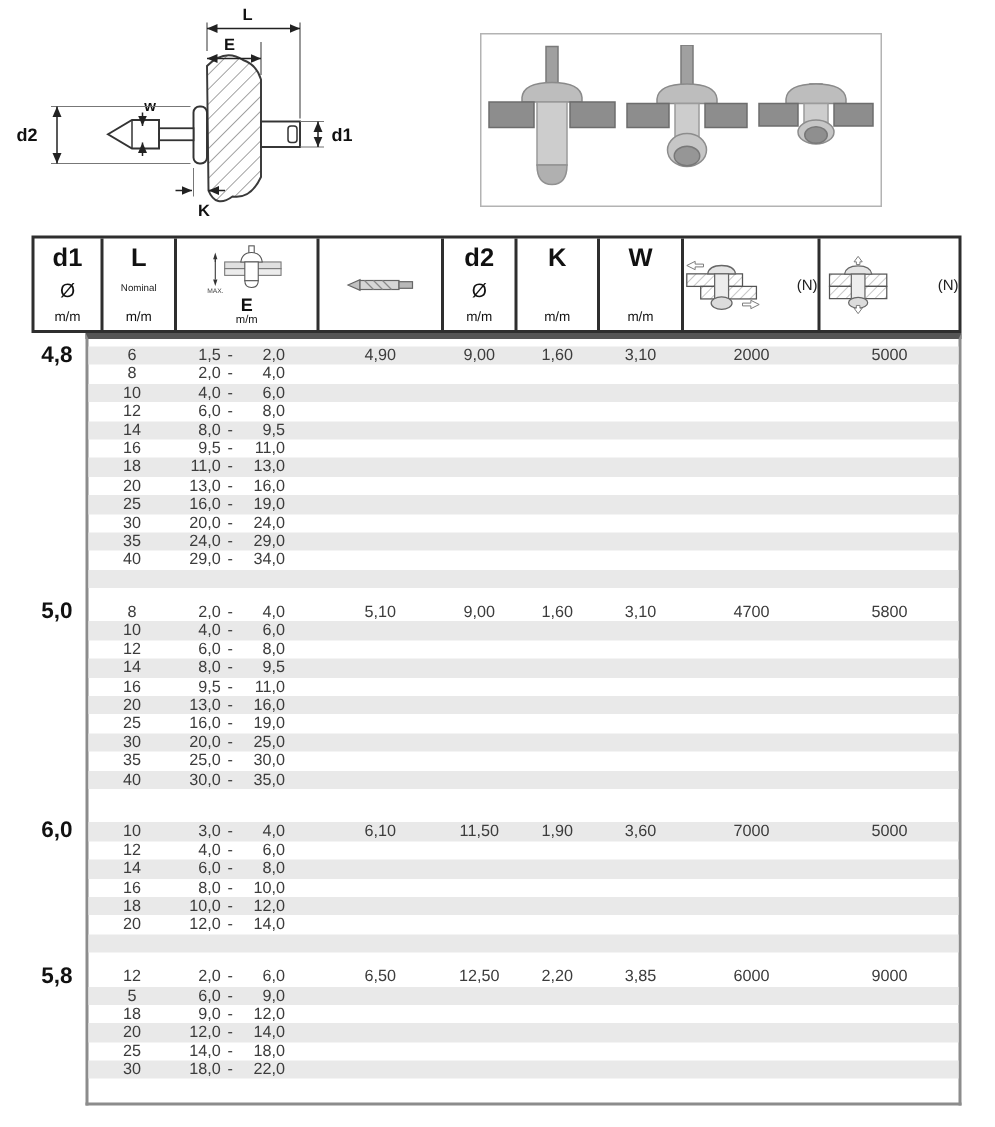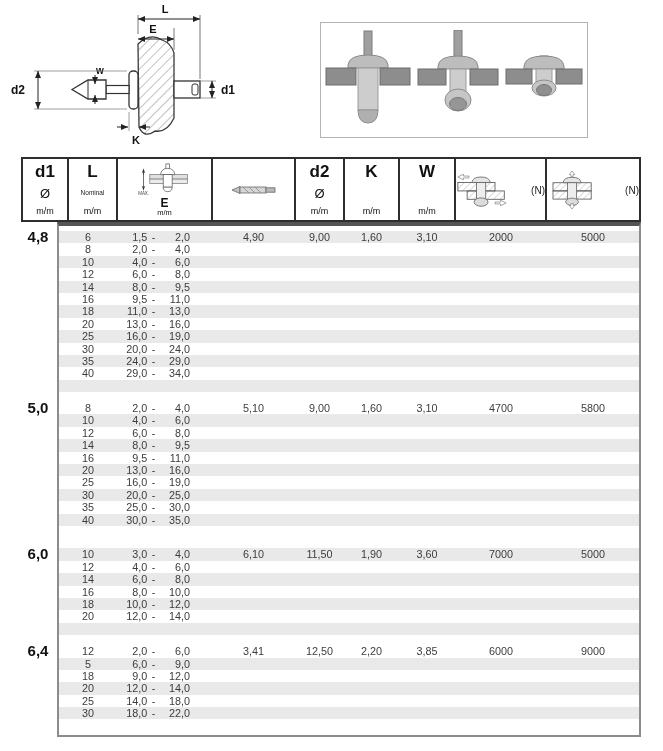--- a/index.html
+++ b/index.html
@@ -483,29 +483,29 @@
             <div class="cell e-cell">
               <span class="e1">12,0</span>
               <span class="dash">-</span>
               <span class="e2">14,0</span>
             </div>
           </div>
           <div class="row shaded"></div>
         </div>
         <div class="group-gap"></div>
         <div class="group">
-          <div class="d1-label">6,4</div>
+          <div class="d1-label">5,8</div>
           <div class="row">
             <div class="cell">12</div>
             <div class="cell e-cell">
               <span class="e1">2,0</span>
               <span class="dash">-</span>
               <span class="e2">6,0</span>
             </div>
-            <div class="cell">3,41</div>
+            <div class="cell">6,50</div>
             <div class="cell">12,50</div>
             <div class="cell">2,20</div>
             <div class="cell">3,85</div>
             <div class="cell">6000</div>
             <div class="cell">9000</div>
           </div>
           <div class="row shaded">
             <div class="cell">5</div>
             <div class="cell e-cell">
               <span class="e1">6,0</span>

